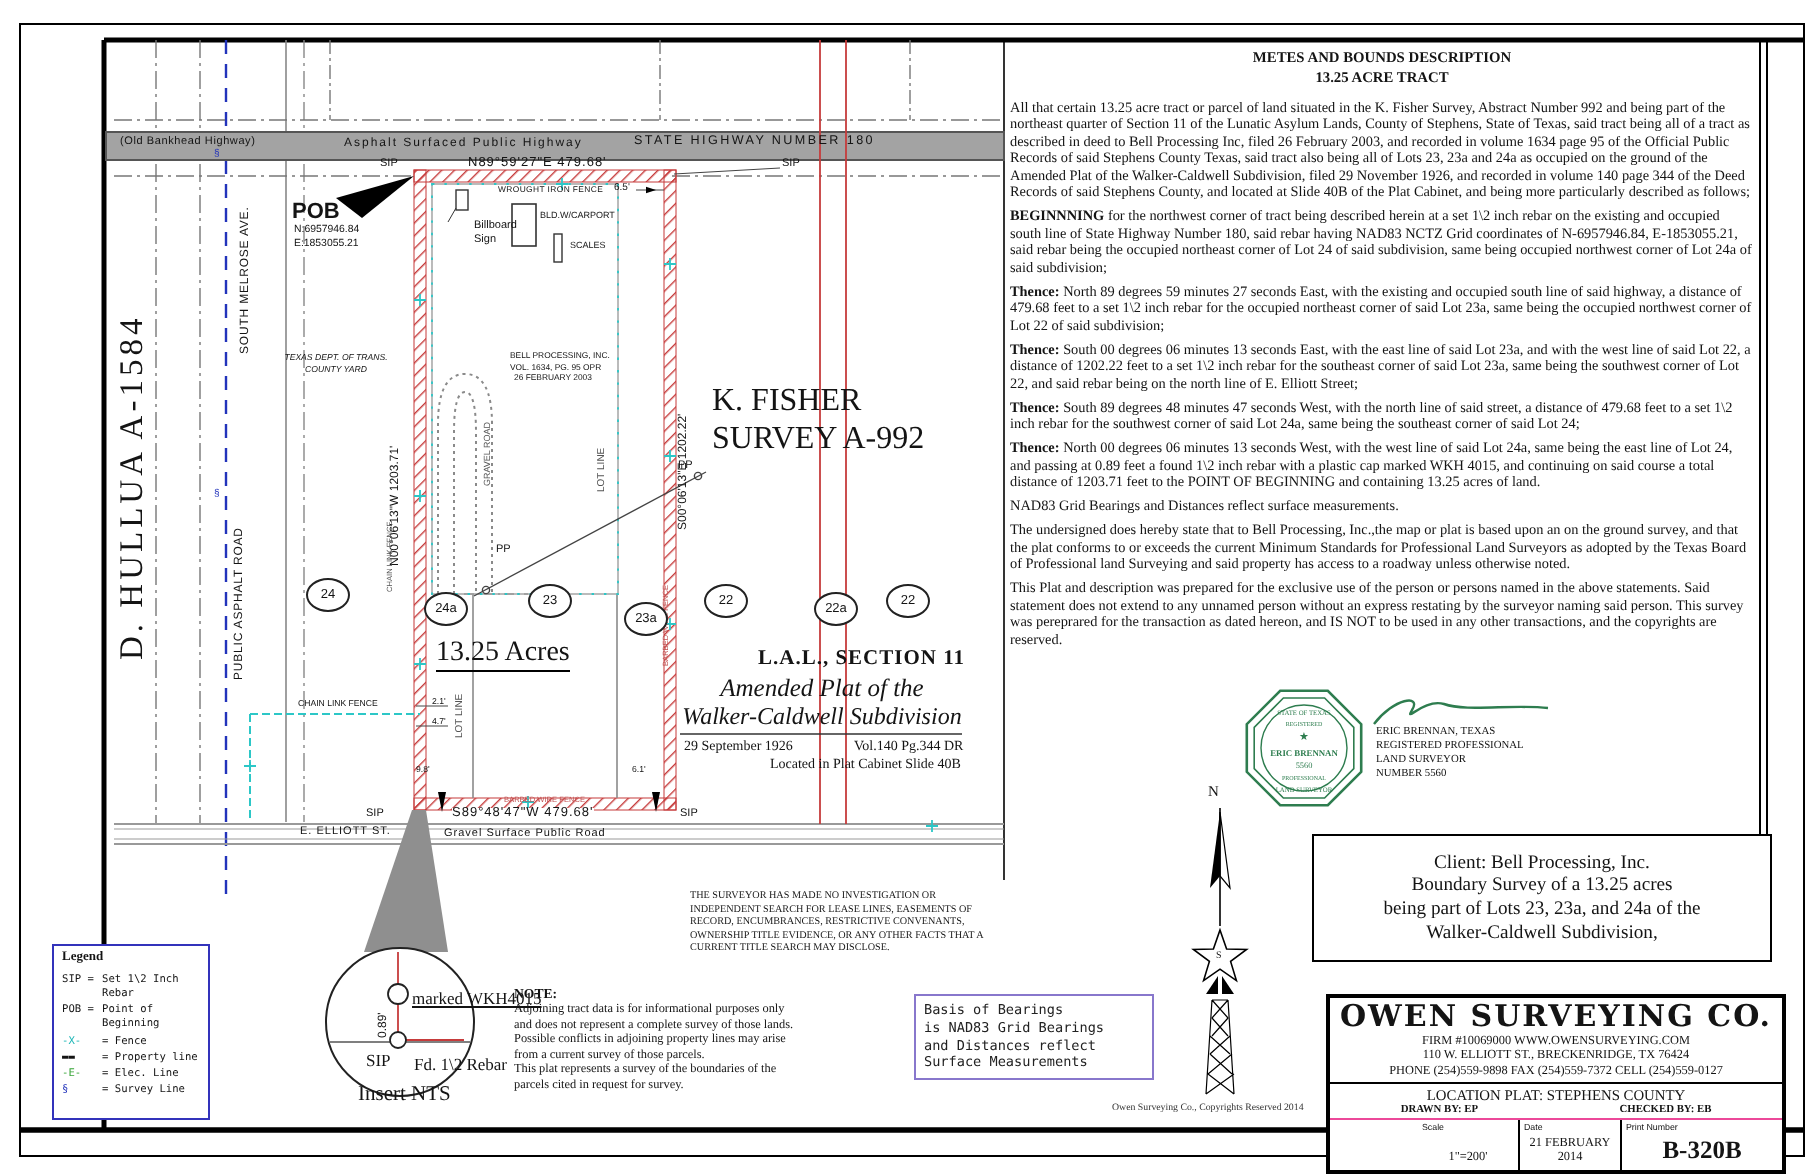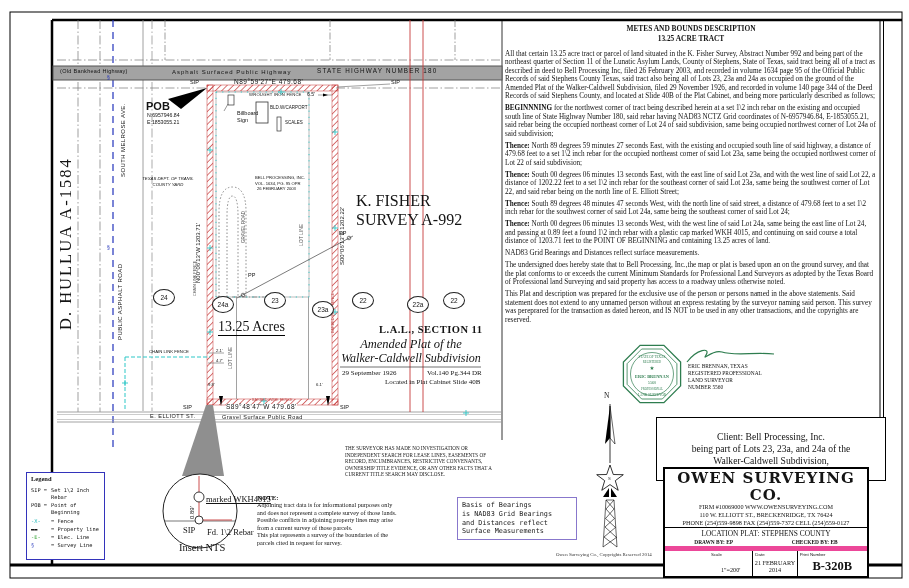--- a/index.html
+++ b/index.html
@@ -32,29 +32,29 @@
       font-family:"Liberation Serif",serif;color:#1a1a1a;}
   #noteblk{position:absolute;left:257px;top:494px;width:196px;font-family:"Liberation Serif",serif;}
   #noteblk .nt{font-weight:bold;font-size:6.8px;}
   #noteblk .nb{font-size:6.2px;line-height:1.22;white-space:pre-line;}
   #basis{position:absolute;left:457px;top:497px;width:112px;border:1.5px solid #8877cc;background:#fff;
       padding:3px 2px 3px 4px;font-family:"DejaVu Sans Mono",monospace;font-size:6.8px;line-height:1.3;color:#222;}
   
   #clientbox{position:absolute;left:656px;top:417px;width:228px;height:62px;border:1.5px solid #000;
       background:#fff;display:flex;flex-direction:column;justify-content:center;text-align:center;
       font-family:"Liberation Serif",serif;font-size:9.6px;line-height:1.22;}
-  #owen{position:absolute;left:663px;top:467px;width:206px;border:2px solid #000;background:#fff;
+  #owen{position:absolute;left:663px;top:497px;width:230px;border:2px solid #000;background:#fff;
       font-family:"Liberation Serif",serif;box-sizing:border-box;}
   #owen .o-name{font-family:"DejaVu Serif",serif;font-weight:bold;font-size:15px;letter-spacing:1px;
       text-align:center;line-height:1.1;padding-top:1px;}
   #owen .o-small{font-size:6.2px;text-align:center;line-height:1.25;}
   #owen .o-sec{border-top:1px solid #000;}
   #owen .o-loc{font-size:7.4px;text-align:center;line-height:1.3;padding-top:1px;}
   #owen .o-dc{display:flex;justify-content:space-around;font-size:5.4px;font-weight:bold;padding-bottom:1px;}
-  #owen .o-cells{display:flex;border-top:5px solid #ec4899;height:25px;padding-left:44px;}
+  #owen .o-cells{display:flex;border-top:1px solid #ec4899;height:25px;padding-left:44px;}
   #owen .cell{flex:1;border-right:1px solid #000;position:relative;}
   #owen .cell:last-child{border-right:none;flex:1.6;}
   #owen .clabel{position:absolute;left:2px;top:1px;font-size:4.4px;font-family:"Liberation Sans",sans-serif;}
   #owen .cval{position:absolute;left:0;right:0;bottom:3px;text-align:center;font-size:6.2px;}
   #owen .cval.big{font-size:12.5px;bottom:2px;font-weight:bold;}
 </style>
 </head>
 <body>
 
 <div id="page">
@@ -343,20 +343,21 @@
   <div class="lbl serif" style="left:688px;top:364px;font-size:5.4px;">ERIC BRENNAN, TEXAS</div>
   <div class="lbl serif" style="left:688px;top:371px;font-size:5.4px;">REGISTERED PROFESSIONAL</div>
   <div class="lbl serif" style="left:688px;top:378px;font-size:5.4px;">LAND SURVEYOR</div>
   <div class="lbl serif" style="left:688px;top:385px;font-size:5.4px;">NUMBER 5560</div>
 
   <div class="lbl serif" style="left:604px;top:392px;font-size:7.5px;">N</div>
   <div class="lbl serif" style="left:608px;top:476px;font-size:5px;">S</div>
 
   <div id="clientbox">
     <div>Client: Bell Processing, Inc.</div>
+    <div>Boundary Survey of a 13.25 acres</div>
     <div>being part of Lots 23, 23a, and 24a of the</div>
     <div>Walker-Caldwell Subdivision,</div>
   </div>
 
   <div id="owen">
     <div class="o-name">OWEN SURVEYING CO.</div>
     <div class="o-small">FIRM #10069000     WWW.OWENSURVEYING.COM</div>
     <div class="o-small">110 W. ELLIOTT ST., BRECKENRIDGE, TX 76424</div>
     <div class="o-small" style="padding-bottom:1px;">PHONE (254)559-9898  FAX (254)559-7372  CELL (254)559-0127</div>
     <div class="o-sec">

